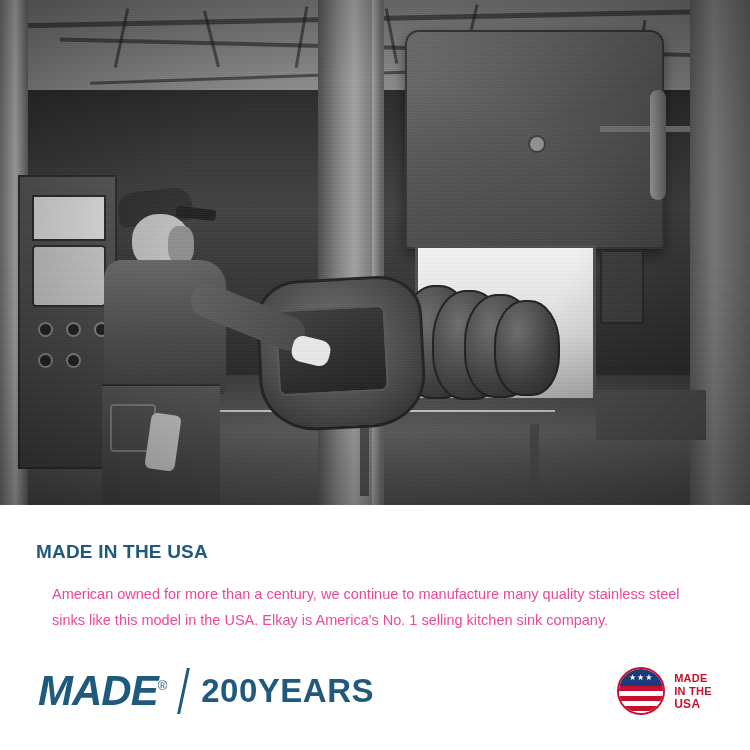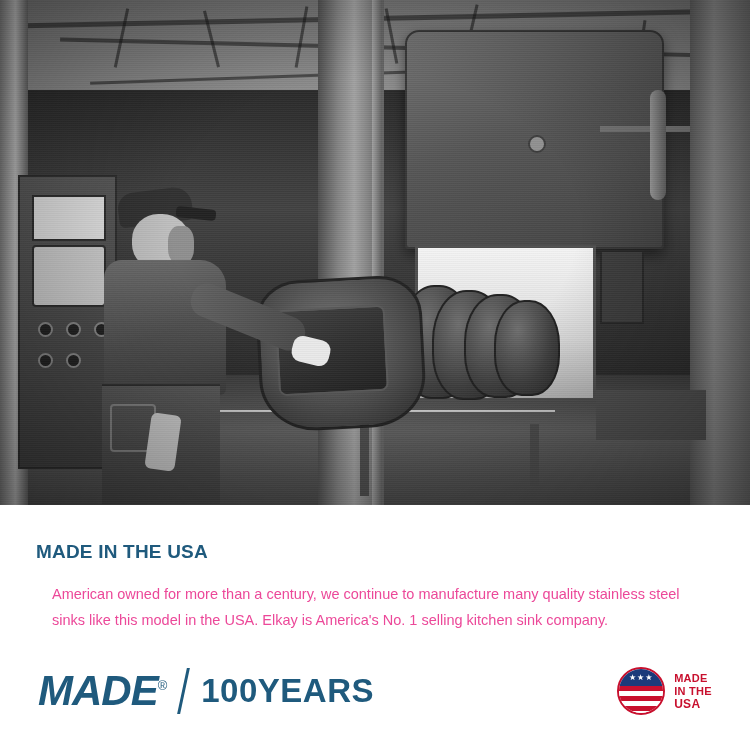--- a/index.html
+++ b/index.html
@@ -446,21 +446,21 @@
     <p class="body-copy">American owned for more than a century, we continue to manufacture many quality stainless steel sinks like this model in the USA. Elkay is America's No. 1 selling kitchen sink company.</p>
   </div>
 
   <div class="footer">
     <div class="brand-lockup">
       <div class="elkay-wordmark">
         <span>MADE</span><span class="reg-mark">®</span>
       </div>
       <div class="divider-slash"></div>
       <div class="years">
-        <b>100</b><span class="light">YEARS</span>
+        <b>200</b><span class="light">YEARS</span>
       </div>
     </div>
 
     <div class="usa-badge">
       <div class="flag-seal">
         <div class="canton">★★★</div>
         <div class="stripes"></div>
       </div>
       <div class="badge-text">
         <div>MADE</div>

